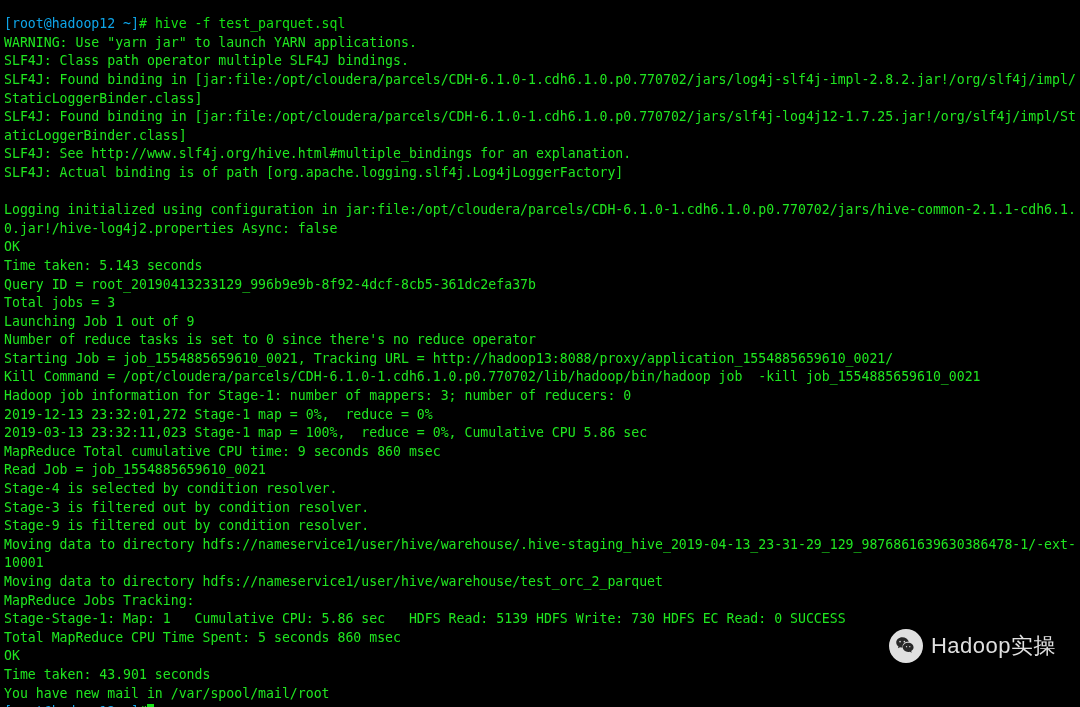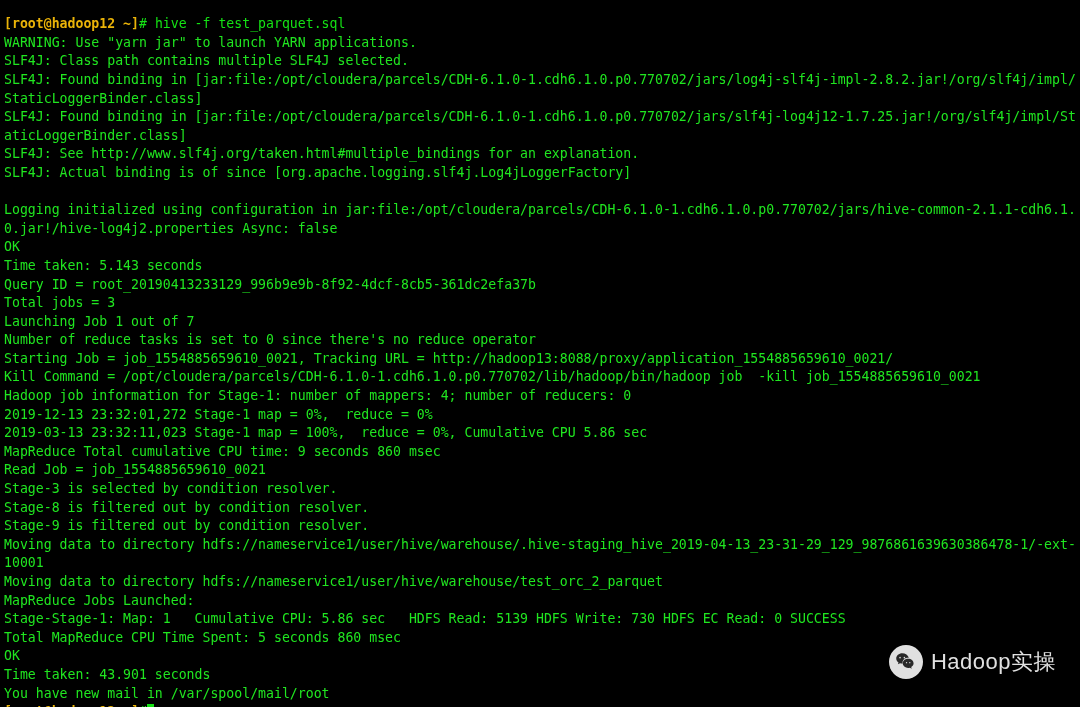--- a/index.html
+++ b/index.html
@@ -15,36 +15,36 @@
     font-size: 13.2px;
     line-height: 18.6px;
     color: #14e214;
     white-space: pre-wrap;
     word-break: break-all;
     padding: 2px 4px;
     box-sizing: border-box;
     width: 1080px;
     height: 707px;
   }
-  .prompt-user { color: #eab308; font-weight: bold; }
+  .prompt-user { color: #0ea5e9; }
   .prompt-hash { color: #14e214; }
   .cmd { color: #14e214; margin-top: 20px; }
   .output { color: #20e620; }
   .cursor {
     display: inline-block;
     width: 7px;
     height: 15px;
     background: #14e214;
     vertical-align: text-bottom;
     margin-left: 0px;
   }
   .watermark {
     position: absolute;
     right: 24px;
-    bottom: 28px;
+    bottom: 44px;
     display: flex;
     align-items: center;
     gap: 8px;
     opacity: 0.88;
     pointer-events: none;
   }
   .watermark-icon {
     width: 34px;
     height: 34px;
     border-radius: 50%;
@@ -60,46 +60,46 @@
     font-size: 22px;
     font-weight: 500;
     letter-spacing: 0.5px;
   }
 </style>
 </head>
 <body>
 
 <pre class="terminal"><span><span class="prompt-user">[root@hadoop12 ~]</span><span class="prompt-hash">#</span><span class="cmd"> hive -f test_parquet.sql</span></span>
 <span class="output">WARNING: Use "yarn jar" to launch YARN applications.</span>
-<span class="output">SLF4J: Class path contains multiple SLF4J selected.</span>
+<span class="output">SLF4J: Class path operator multiple SLF4J bindings.</span>
 <span class="output">SLF4J: Found binding in [jar:file:/opt/cloudera/parcels/CDH-6.1.0-1.cdh6.1.0.p0.770702/jars/log4j-slf4j-impl-2.8.2.jar!/org/slf4j/impl/StaticLoggerBinder.class]</span>
 <span class="output">SLF4J: Found binding in [jar:file:/opt/cloudera/parcels/CDH-6.1.0-1.cdh6.1.0.p0.770702/jars/slf4j-log4j12-1.7.25.jar!/org/slf4j/impl/StaticLoggerBinder.class]</span>
-<span class="output">SLF4J: See http://www.slf4j.org/taken.html#multiple_bindings for an explanation.</span>
-<span class="output">SLF4J: Actual binding is of since [org.apache.logging.slf4j.Log4jLoggerFactory]</span>
+<span class="output">SLF4J: See http://www.slf4j.org/hive.html#multiple_bindings for an explanation.</span>
+<span class="output">SLF4J: Actual binding is of path [org.apache.logging.slf4j.Log4jLoggerFactory]</span>
 <span class="output"></span>
 <span class="output">Logging initialized using configuration in jar:file:/opt/cloudera/parcels/CDH-6.1.0-1.cdh6.1.0.p0.770702/jars/hive-common-2.1.1-cdh6.1.0.jar!/hive-log4j2.properties Async: false</span>
 <span class="output">OK</span>
 <span class="output">Time taken: 5.143 seconds</span>
 <span class="output">Query ID = root_20190413233129_996b9e9b-8f92-4dcf-8cb5-361dc2efa37b</span>
 <span class="output">Total jobs = 3</span>
-<span class="output">Launching Job 1 out of 7</span>
+<span class="output">Launching Job 1 out of 9</span>
 <span class="output">Number of reduce tasks is set to 0 since there's no reduce operator</span>
 <span class="output">Starting Job = job_1554885659610_0021, Tracking URL = http://hadoop13:8088/proxy/application_1554885659610_0021/</span>
 <span class="output">Kill Command = /opt/cloudera/parcels/CDH-6.1.0-1.cdh6.1.0.p0.770702/lib/hadoop/bin/hadoop job  -kill job_1554885659610_0021</span>
-<span class="output">Hadoop job information for Stage-1: number of mappers: 4; number of reducers: 0</span>
+<span class="output">Hadoop job information for Stage-1: number of mappers: 3; number of reducers: 0</span>
 <span class="output">2019-12-13 23:32:01,272 Stage-1 map = 0%,  reduce = 0%</span>
 <span class="output">2019-03-13 23:32:11,023 Stage-1 map = 100%,  reduce = 0%, Cumulative CPU 5.86 sec</span>
 <span class="output">MapReduce Total cumulative CPU time: 9 seconds 860 msec</span>
 <span class="output">Read Job = job_1554885659610_0021</span>
-<span class="output">Stage-3 is selected by condition resolver.</span>
-<span class="output">Stage-8 is filtered out by condition resolver.</span>
+<span class="output">Stage-4 is selected by condition resolver.</span>
+<span class="output">Stage-3 is filtered out by condition resolver.</span>
 <span class="output">Stage-9 is filtered out by condition resolver.</span>
 <span class="output">Moving data to directory hdfs://nameservice1/user/hive/warehouse/.hive-staging_hive_2019-04-13_23-31-29_129_9876861639630386478-1/-ext-10001</span>
 <span class="output">Moving data to directory hdfs://nameservice1/user/hive/warehouse/test_orc_2_parquet</span>
-<span class="output">MapReduce Jobs Launched:</span>
+<span class="output">MapReduce Jobs Tracking:</span>
 <span class="output">Stage-Stage-1: Map: 1   Cumulative CPU: 5.86 sec   HDFS Read: 5139 HDFS Write: 730 HDFS EC Read: 0 SUCCESS</span>
 <span class="output">Total MapReduce CPU Time Spent: 5 seconds 860 msec</span>
 <span class="output">OK</span>
 <span class="output">Time taken: 43.901 seconds</span>
 <span class="output">You have new mail in /var/spool/mail/root</span>
 <span><span class="prompt-user">[root@hadoop12 ~]</span><span class="prompt-hash">#</span><span class="cursor"></span></span></pre>
 
 <div class="watermark">
   <div class="watermark-icon">
     <svg viewBox="0 0 24 24" fill="none">

